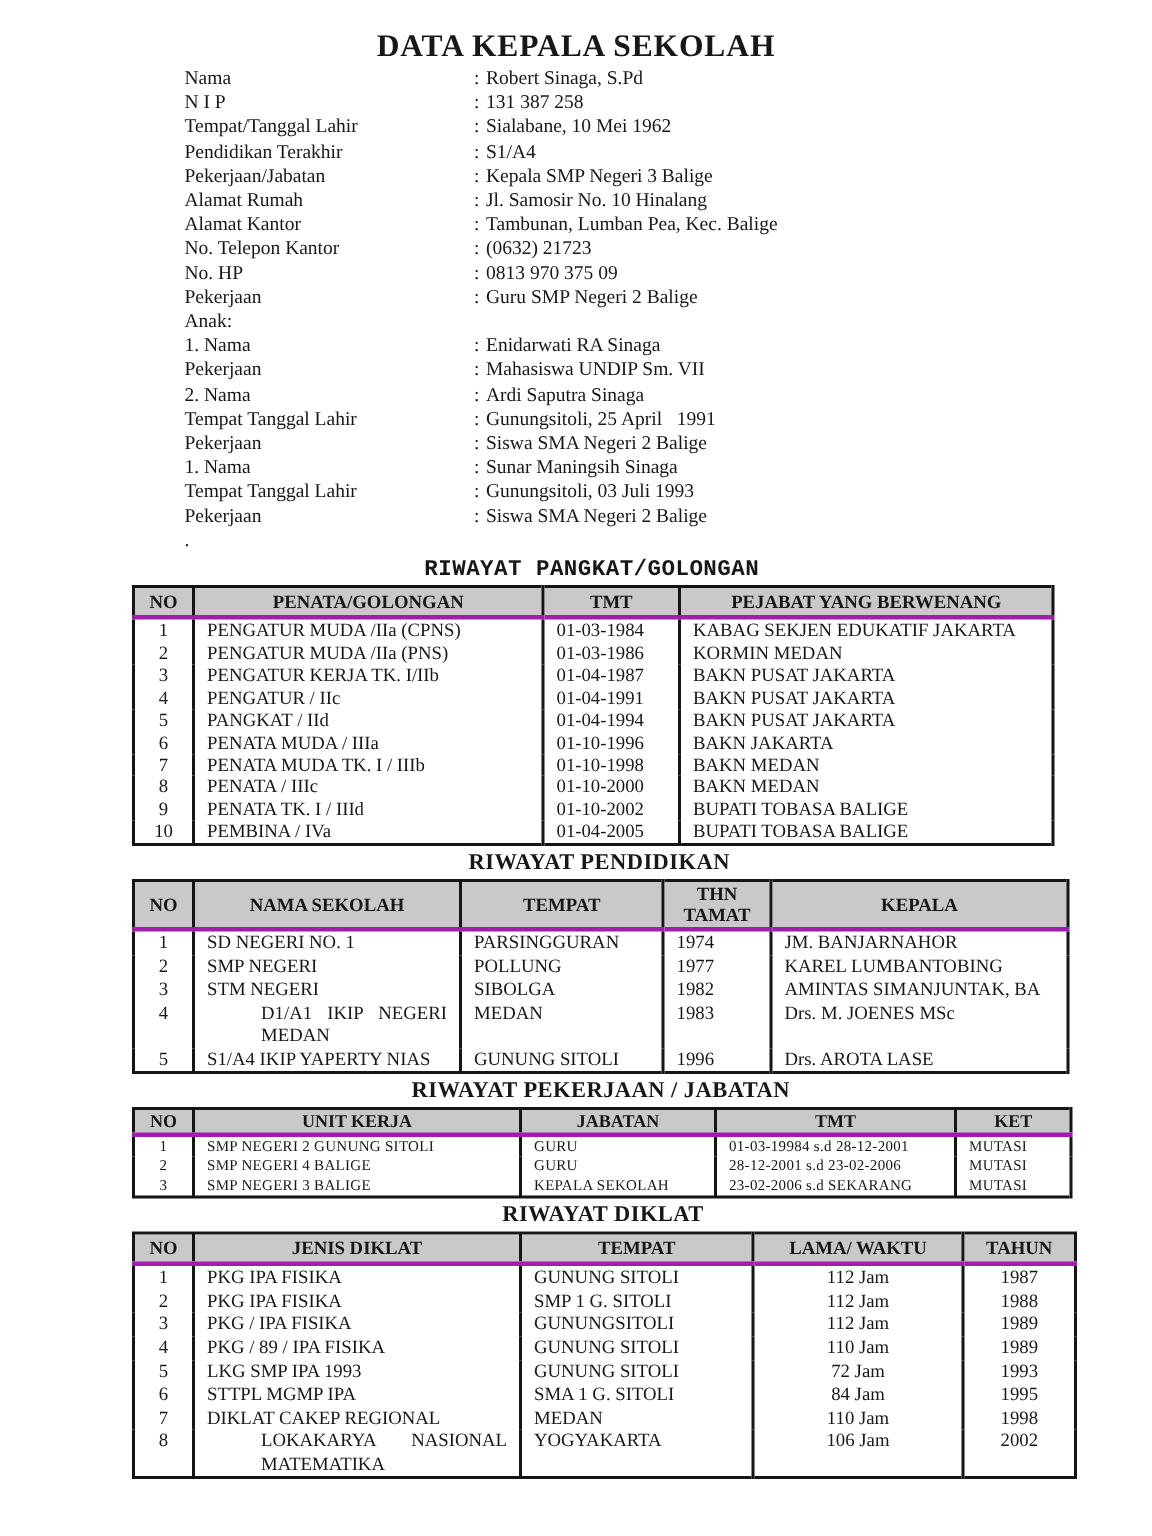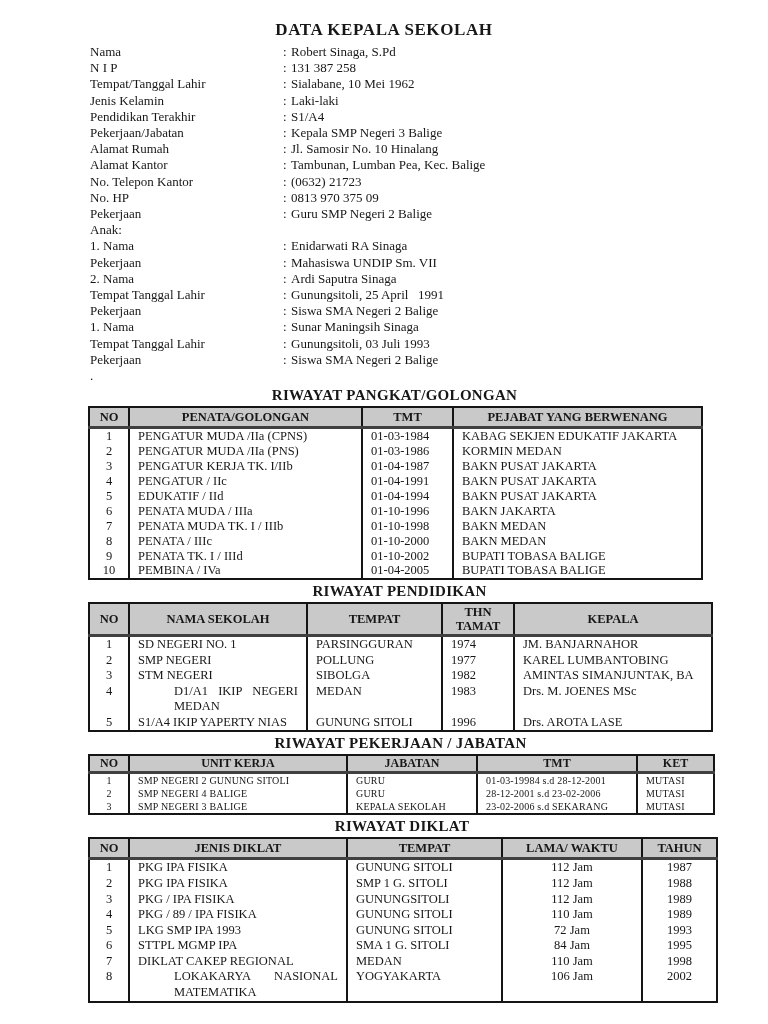--- a/index.html
+++ b/index.html
@@ -8,29 +8,29 @@
     background: #ffffff;
     overflow: hidden;
     font-family: "Liberation Serif", "DejaVu Serif", serif;
     color: #171717;
   }
   .page { position: relative; width: 768px; height: 1024px; overflow: hidden; }
 
   .doc-title {
     margin-top: 21px;
     text-align: center;
-    font-size: 17px;
+    font-size: 21px;
     font-weight: bold;
     letter-spacing: 0.6px;
     line-height: 18px;
   }
 
   
   .personal { margin: 5px 0 0 90px; font-size: 13px; }
-  .prow { line-height: 16.2px; white-space: pre-wrap; }
+  .prow { line-height: 16.2px; white-space: pre-wrap; margin-left: 33px; }
   .plab { display: inline-block; width: 193px; vertical-align: top; }
   .pcolon { display: inline-block; width: 8px; }
 
   
   .sections { margin-left: 88px; }
   .sec-title {
     font-size: 15px;
     font-weight: bold;
     text-align: center;
     line-height: 17px;
@@ -47,21 +47,21 @@
     border-right: 2px solid #151515;
     overflow: hidden;
   }
   th {
     background: #c9c9c9;
     font-weight: bold;
     text-align: center;
     font-size: 12.5px;
     line-height: 14px;
     padding: 2px 2px;
-    border-bottom: 3px solid #404040;
+    border-bottom: 3px solid #a21caf;
   }
   td {
     vertical-align: top;
     font-size: 12.5px;
     padding: 0 8px;
   }
   td.c { text-align: center; padding: 0 2px; }
   td.ml {
     white-space: pre-line;
     text-align: justify;
@@ -78,42 +78,41 @@
 </style>
 </head>
 <body>
 
 <div class="page">
   <div class="doc-title">DATA KEPALA SEKOLAH</div>
   <div class="personal" id="personal">
       <div class="prow"><span class="plab">Nama</span><span class="pcolon">:</span><span class="pval">Robert Sinaga, S.Pd</span></div>
       <div class="prow"><span class="plab">N I P</span><span class="pcolon">:</span><span class="pval">131 387 258</span></div>
       <div class="prow"><span class="plab">Tempat/Tanggal Lahir</span><span class="pcolon">:</span><span class="pval">Sialabane, 10 Mei 1962</span></div>
-      <div class="prow"><span class="plab">Jenis Kelamin</span><span class="pcolon">:</span><span class="pval">Laki-laki</span></div>
       <div class="prow"><span class="plab">Pendidikan Terakhir</span><span class="pcolon">:</span><span class="pval">S1/A4</span></div>
       <div class="prow"><span class="plab">Pekerjaan/Jabatan</span><span class="pcolon">:</span><span class="pval">Kepala SMP Negeri 3 Balige</span></div>
       <div class="prow"><span class="plab">Alamat Rumah</span><span class="pcolon">:</span><span class="pval">Jl. Samosir No. 10 Hinalang</span></div>
       <div class="prow"><span class="plab">Alamat Kantor</span><span class="pcolon">:</span><span class="pval">Tambunan, Lumban Pea, Kec. Balige</span></div>
       <div class="prow"><span class="plab">No. Telepon Kantor</span><span class="pcolon">:</span><span class="pval">(0632) 21723</span></div>
       <div class="prow"><span class="plab">No. HP</span><span class="pcolon">:</span><span class="pval">0813 970 375 09</span></div>
       <div class="prow"><span class="plab">Pekerjaan</span><span class="pcolon">:</span><span class="pval">Guru SMP Negeri 2 Balige</span></div>
       <div class="prow"><span class="plab">Anak:</span></div>
       <div class="prow"><span class="plab">1. Nama</span><span class="pcolon">:</span><span class="pval">Enidarwati RA Sinaga</span></div>
       <div class="prow"><span class="plab">Pekerjaan</span><span class="pcolon">:</span><span class="pval">Mahasiswa UNDIP Sm. VII</span></div>
       <div class="prow"><span class="plab">2. Nama</span><span class="pcolon">:</span><span class="pval">Ardi Saputra Sinaga</span></div>
       <div class="prow"><span class="plab">Tempat Tanggal Lahir</span><span class="pcolon">:</span><span class="pval">Gunungsitoli, 25 April   1991</span></div>
       <div class="prow"><span class="plab">Pekerjaan</span><span class="pcolon">:</span><span class="pval">Siswa SMA Negeri 2 Balige</span></div>
       <div class="prow"><span class="plab">1. Nama</span><span class="pcolon">:</span><span class="pval">Sunar Maningsih Sinaga</span></div>
       <div class="prow"><span class="plab">Tempat Tanggal Lahir</span><span class="pcolon">:</span><span class="pval">Gunungsitoli, 03 Juli 1993</span></div>
       <div class="prow"><span class="plab">Pekerjaan</span><span class="pcolon">:</span><span class="pval">Siswa SMA Negeri 2 Balige</span></div>
       <div class="prow"><span class="plab">.</span></div>
     </div>
   <div class="sections" id="sections">
       <div class="sec">
-        <div class="sec-title" style="width: 613px;">RIWAYAT PANGKAT/GOLONGAN</div>
+        <div class="sec-title" style="width: 613px; font-family: Liberation Mono, monospace;">RIWAYAT PANGKAT/GOLONGAN</div>
         <table class="t1" style="width: 613px;">
           <colgroup>
             <col style="width: 40px;">
             <col style="width: 233px;">
             <col style="width: 91px;">
             <col style="width: 249px;">
           </colgroup>
           <thead>
             <tr>
               <th>NO</th>
@@ -142,21 +141,21 @@
               <td class="">BAKN PUSAT JAKARTA</td>
             </tr>
             <tr>
               <td class="c">4</td>
               <td class="">PENGATUR / IIc</td>
               <td class="">01-04-1991</td>
               <td class="">BAKN PUSAT JAKARTA</td>
             </tr>
             <tr>
               <td class="c">5</td>
-              <td class="">EDUKATIF / IId</td>
+              <td class="">PANGKAT / IId</td>
               <td class="">01-04-1994</td>
               <td class="">BAKN PUSAT JAKARTA</td>
             </tr>
             <tr>
               <td class="c">6</td>
               <td class="">PENATA MUDA / IIIa</td>
               <td class="">01-10-1996</td>
               <td class="">BAKN JAKARTA</td>
             </tr>
             <tr>

